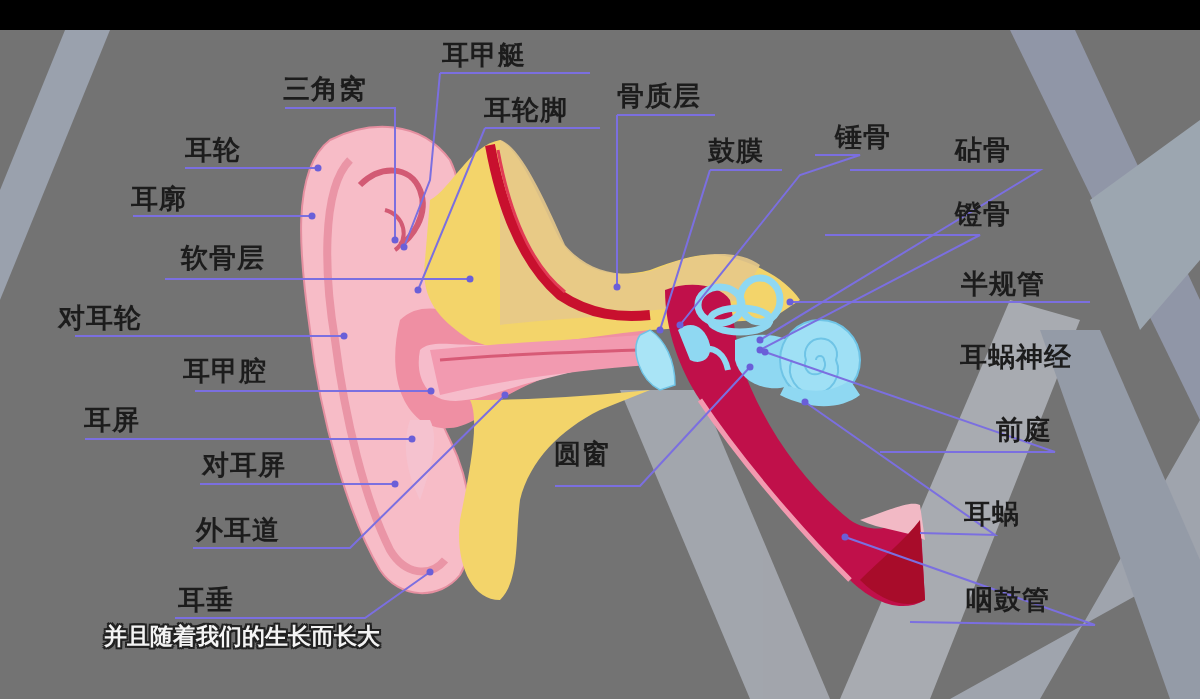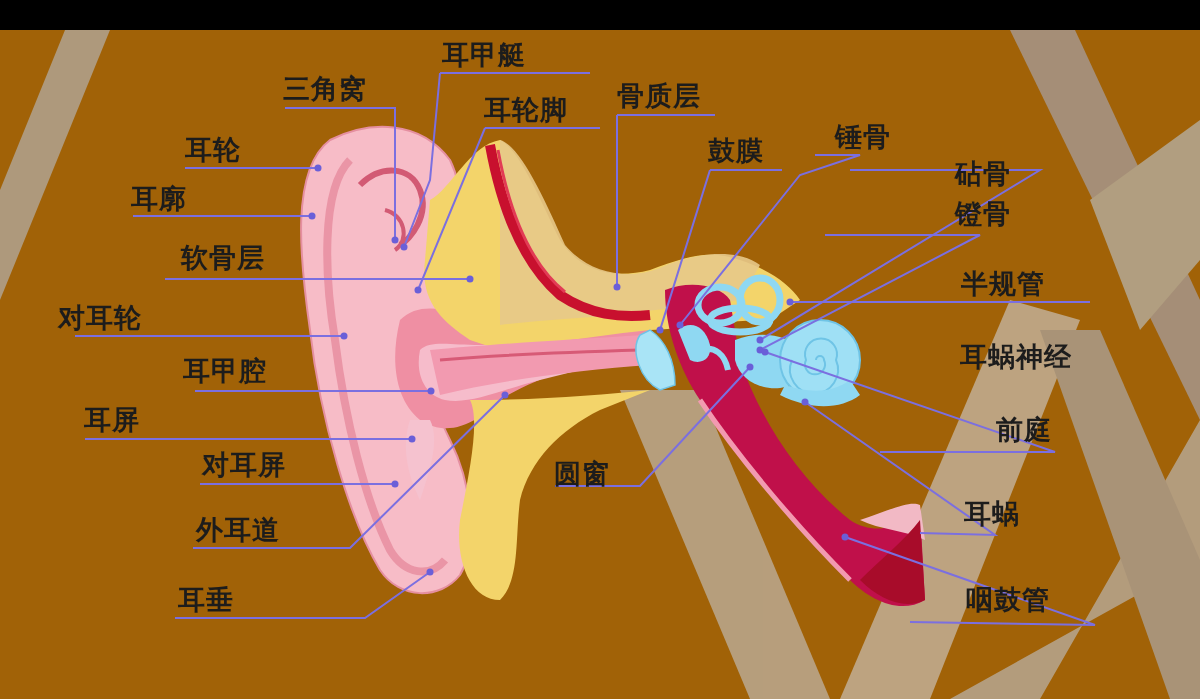--- a/index.html
+++ b/index.html
@@ -1,19 +1,19 @@
 <!DOCTYPE html>
 <html><head>
 <meta charset="utf-8">
 <style>
   * { margin:0; padding:0; box-sizing:border-box; }
   html, body { width:1200px; height:699px; overflow:hidden; background:#000; }
   body { font-family: "DejaVu Sans", sans-serif; position:relative; }
   .topbar { position:absolute; left:0; top:0; width:1200px; height:30px; background:#000; }
-  .stage { position:absolute; left:0; top:30px; width:1200px; height:669px; background:#a16207; overflow:hidden; }
+  .stage { position:absolute; left:0; top:30px; width:1200px; height:669px; background:#737373; overflow:hidden; }
   .stage svg.bg { position:absolute; left:0; top:0; }
   .label { position:absolute; font-family:"DejaVu Sans", sans-serif; font-weight:bold; font-size:27px; color:#1c1c1c; letter-spacing:1px; white-space:nowrap; line-height:1; }
   .subtitle { position:absolute; left:104px; top:591px; font-family:"DejaVu Sans", sans-serif; font-weight:bold; font-size:23px; color:#f4f4f4; letter-spacing:0px; white-space:nowrap;
     text-shadow: -2px -2px 0 #222, 2px -2px 0 #222, -2px 2px 0 #222, 2px 2px 0 #222, 0 2px 0 #222, 0 -2px 0 #222, 2px 0 0 #222, -2px 0 0 #222; }
 </style>
 </head>
 <body>
 
 <div class="topbar"></div>
 
@@ -129,30 +129,31 @@
     </g>
   </svg>
 
   <div class="label" style="left:442px;top:11px;">耳甲艇</div>
   <div class="label" style="left:283px;top:45px;">三角窝</div>
   <div class="label" style="left:484px;top:66px;">耳轮脚</div>
   <div class="label" style="left:617px;top:52px;">骨质层</div>
   <div class="label" style="left:185px;top:106px;">耳轮</div>
   <div class="label" style="left:708px;top:107px;">鼓膜</div>
   <div class="label" style="left:819px;top:93px;margin-left:16px;">锤骨</div>
-  <div class="label" style="left:955px;top:106px;margin-top:24px;">砧骨</div>
+  <div class="label" style="left:955px;top:106px;">砧骨</div>
   <div class="label" style="left:131px;top:155px;">耳廓</div>
   <div class="label" style="left:955px;top:170px;">镫骨</div>
   <div class="label" style="left:181px;top:217px;font-family:Liberation Mono, monospace;">软骨层</div>
   <div class="label" style="left:961px;top:240px;">半规管</div>
   <div class="label" style="left:58px;top:274px;">对耳轮</div>
   <div class="label" style="left:960px;top:313px;">耳蜗神经</div>
   <div class="label" style="left:183px;top:327px;">耳甲腔</div>
   <div class="label" style="left:960px;top:386px;margin-left:36px;">前庭</div>
   <div class="label" style="left:84px;top:376px;text-align:center;">耳屏</div>
-  <div class="label" style="left:554px;top:410px;margin-top:20px;">圆窗</div>
+  <div class="label" style="left:554px;top:410px;">圆窗</div>
   <div class="label" style="left:202px;top:421px;">对耳屏</div>
   <div class="label" style="left:196px;top:486px;">外耳道</div>
   <div class="label" style="left:964px;top:470px;">耳蜗</div>
   <div class="label" style="left:178px;top:556px;">耳垂</div>
   <div class="label" style="left:966px;top:556px;">咽鼓管</div>
 
+  <div class="subtitle">并且随着我们的生长而长大</div>
 </div>
 
 </body></html>

